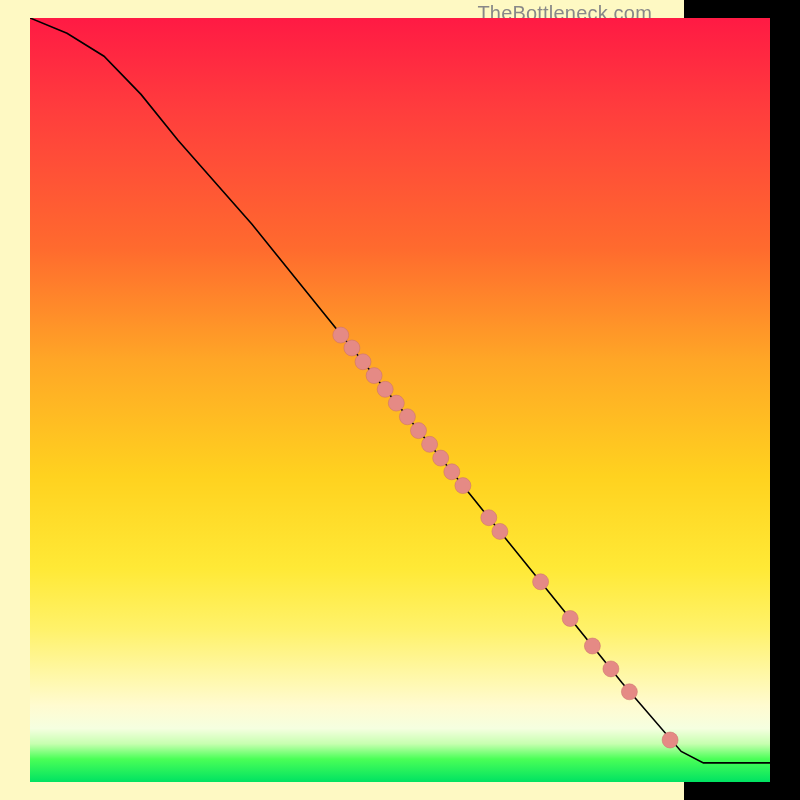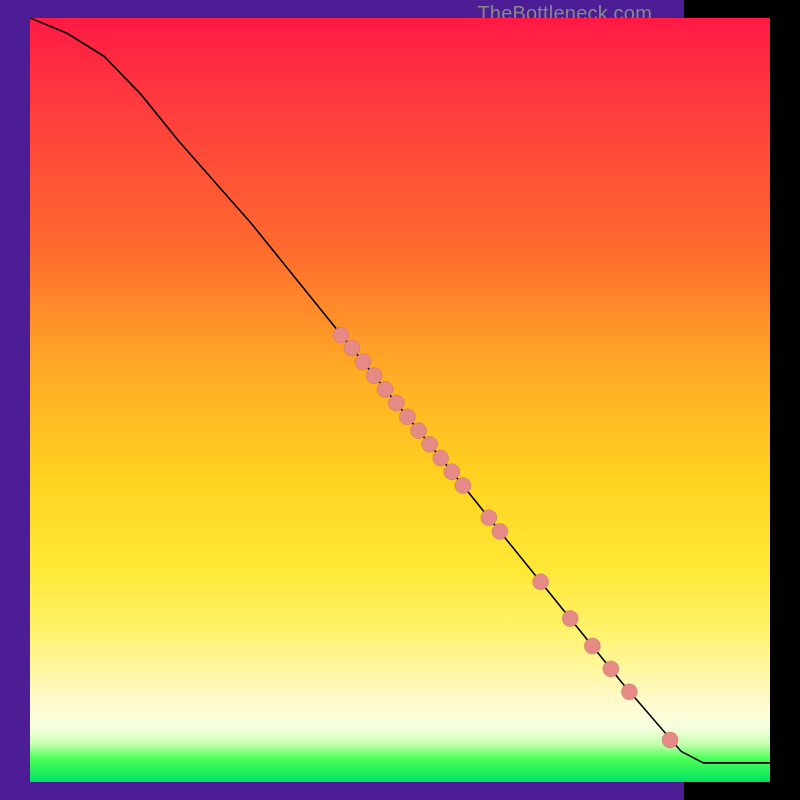--- a/index.html
+++ b/index.html
@@ -8,21 +8,21 @@
     width: 800px;
     height: 800px;
     overflow: hidden;
     background: #000;
     font-family: Arial, Helvetica, sans-serif;
   }
   .frame {
     position: relative;
     width: 684px;
     height: 800px;
-    background: #4c1d95;
+    background: #fef9c3;
   }
   .plot {
     position: absolute;
     left: 30px;
     top: 18px;
     width: 740px;
     height: 764px;
     
     background: linear-gradient(
       to bottom,

